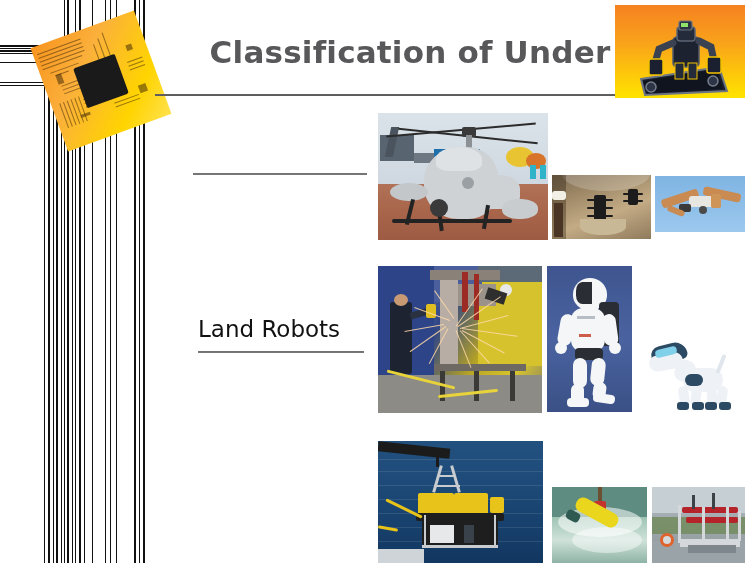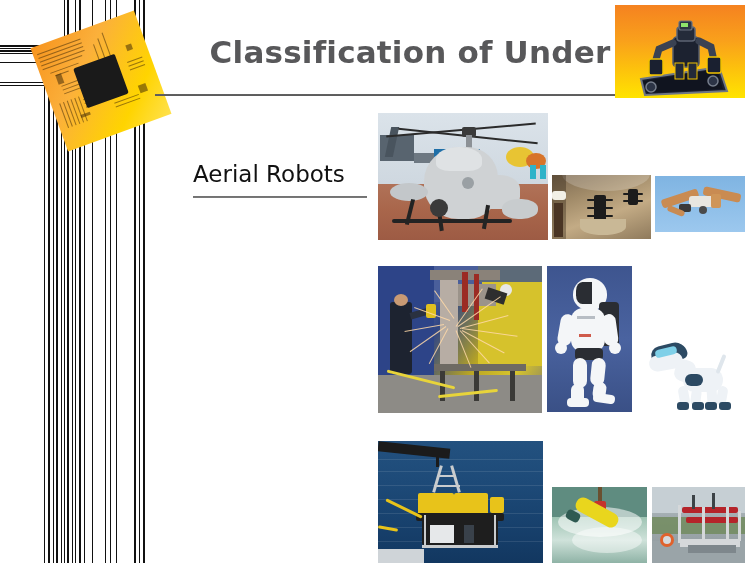--- a/index.html
+++ b/index.html
@@ -197,21 +197,20 @@
       <path d="M84 36 L96 42 L99 56" stroke="#3a4252" stroke-width="7" fill="none" stroke-linecap="round"></path>
       <rect x="34" y="54" width="14" height="16" rx="2" fill="#1a2030" stroke="#f2c200" stroke-width="1.5"></rect>
       <rect x="92" y="52" width="14" height="16" rx="2" fill="#1a2030" stroke="#f2c200" stroke-width="1.5"></rect>
 
       <rect x="60" y="58" width="9" height="16" fill="#232a38" stroke="#f2c200" stroke-width="1"></rect>
       <rect x="73" y="58" width="9" height="16" fill="#232a38" stroke="#f2c200" stroke-width="1"></rect>
     </svg>
   </div>
 
   <div class="cat" style="left:193px;top:163px;">
-    <div class="cat-label">Aerial Robots</div>
     <div class="cat-rule" style="width:174px;"></div>
   </div>
 
   <div class="photo" style="left:378px;top:113px;width:170px;height:127px;">
     <div class="ph-inner sky"></div>
     <div class="ground-red"></div>
 
     <div style="position:absolute;left:2px;top:22px;width:34px;height:26px;background:#58646f;"></div>
     <div style="position:absolute;left:10px;top:14px;width:8px;height:30px;background:#49545e;transform:skewX(-12deg);"></div>
     <div style="position:absolute;left:36px;top:40px;width:60px;height:10px;background:#6d7882;"></div>
@@ -265,20 +264,24 @@
   <div class="photo skyblue" style="left:655px;top:176px;width:90px;height:56px;">
     <div class="plane-wing" style="left:6px;top:18px;width:38px;height:9px;transform:rotate(-18deg);"></div>
     <div class="plane-wing" style="left:48px;top:14px;width:38px;height:9px;transform:rotate(12deg);"></div>
     <div class="plane-fuse" style="left:34px;top:20px;width:26px;height:11px;"></div>
     <div style="position:absolute;left:56px;top:18px;width:10px;height:14px;background:#cf9558;border-radius:2px;"></div>
     <div style="position:absolute;left:24px;top:28px;width:12px;height:8px;background:#3a3a3a;border-radius:2px;"></div>
     <div style="position:absolute;left:44px;top:30px;width:8px;height:8px;background:#4a4a4a;border-radius:50%;"></div>
     <div class="plane-wing" style="left:12px;top:32px;width:18px;height:6px;transform:rotate(22deg);"></div>
   </div>
 
+  <div class="cat" style="left:198px;top:318px;">
+    <div class="cat-label">Land Robots</div>
+    <div class="cat-rule" style="width:166px;"></div>
+  </div>
 
   <div class="photo factory" style="left:378px;top:266px;width:164px;height:147px;">
     <div style="position:absolute;left:0;top:0;width:56px;height:110px;background:#2d4488;"></div>
     <div style="position:absolute;left:100px;top:14px;width:64px;height:86px;background:#d6c22c;"></div>
     <div style="position:absolute;left:56px;top:0;width:48px;height:36px;background:#4a5f9b;"></div>
     <div style="position:absolute;left:100px;top:0;width:64px;height:16px;background:#5c6a78;"></div>
     <div class="floor-gray"></div>
 
     <div style="position:absolute;left:122px;top:18px;width:12px;height:12px;background:#e8e8e8;border-radius:50%;"></div>
 

